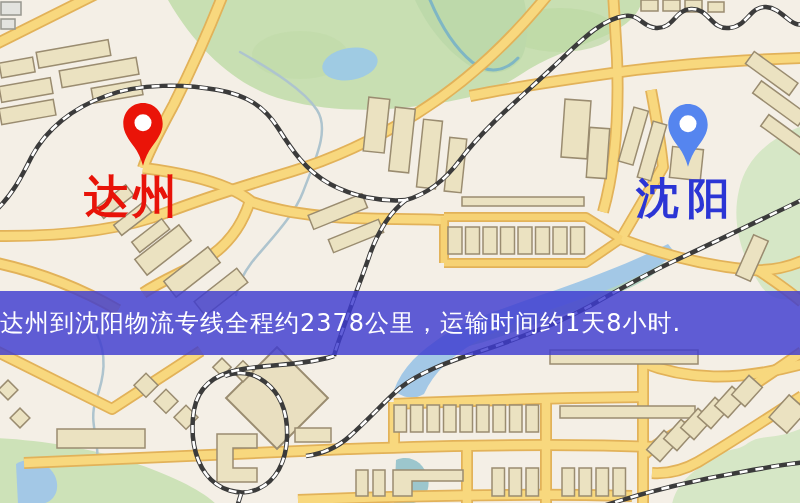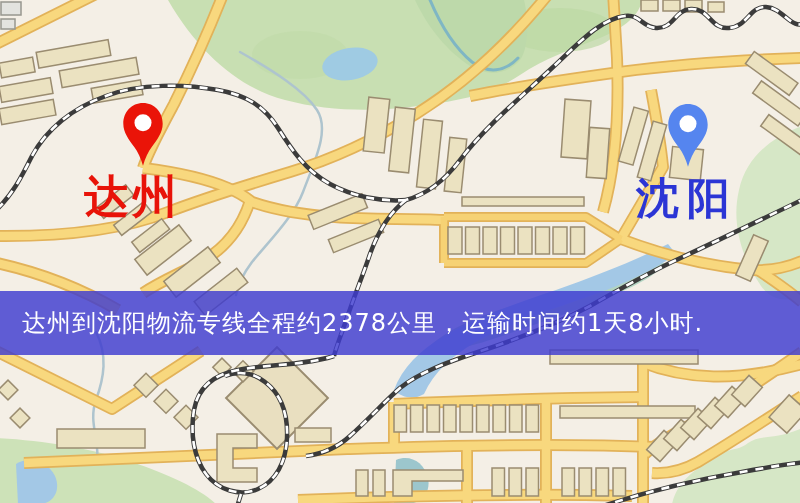--- a/index.html
+++ b/index.html
@@ -8,21 +8,21 @@
   #map-svg{position:absolute;left:0;top:0;width:800px;height:503px;display:block;}
   .pin{position:absolute;width:46px;height:66px;}
   #origin-pin{left:120px;top:102px;}
   #dest-pin{left:665px;top:103px;}
   .city-label{position:absolute;font-family:"DejaVu Serif","Liberation Serif",serif;
               font-weight:bold;line-height:1;white-space:nowrap;}
   #origin-label{left:84px;top:174px;font-size:45px;letter-spacing:3px;color:#e81309;}
   #dest-label{left:636px;top:177px;font-size:43px;letter-spacing:8px;color:#2b35d5;}
   #banner{position:absolute;left:0;top:291px;width:800px;height:64px;
           background:rgba(62,60,208,0.82);display:flex;align-items:center;}
-  #banner span{margin-left:22px;font-size:24px;color:#ffffff;letter-spacing:1px;
+  #banner span{font-size:24px;color:#ffffff;letter-spacing:1px;
                white-space:nowrap;}
 </style>
 </head>
 <body>
 
 <div id="stage">
 
   <svg id="map-svg" viewBox="0 0 800 503" xmlns="http://www.w3.org/2000/svg">
 
     <g>

